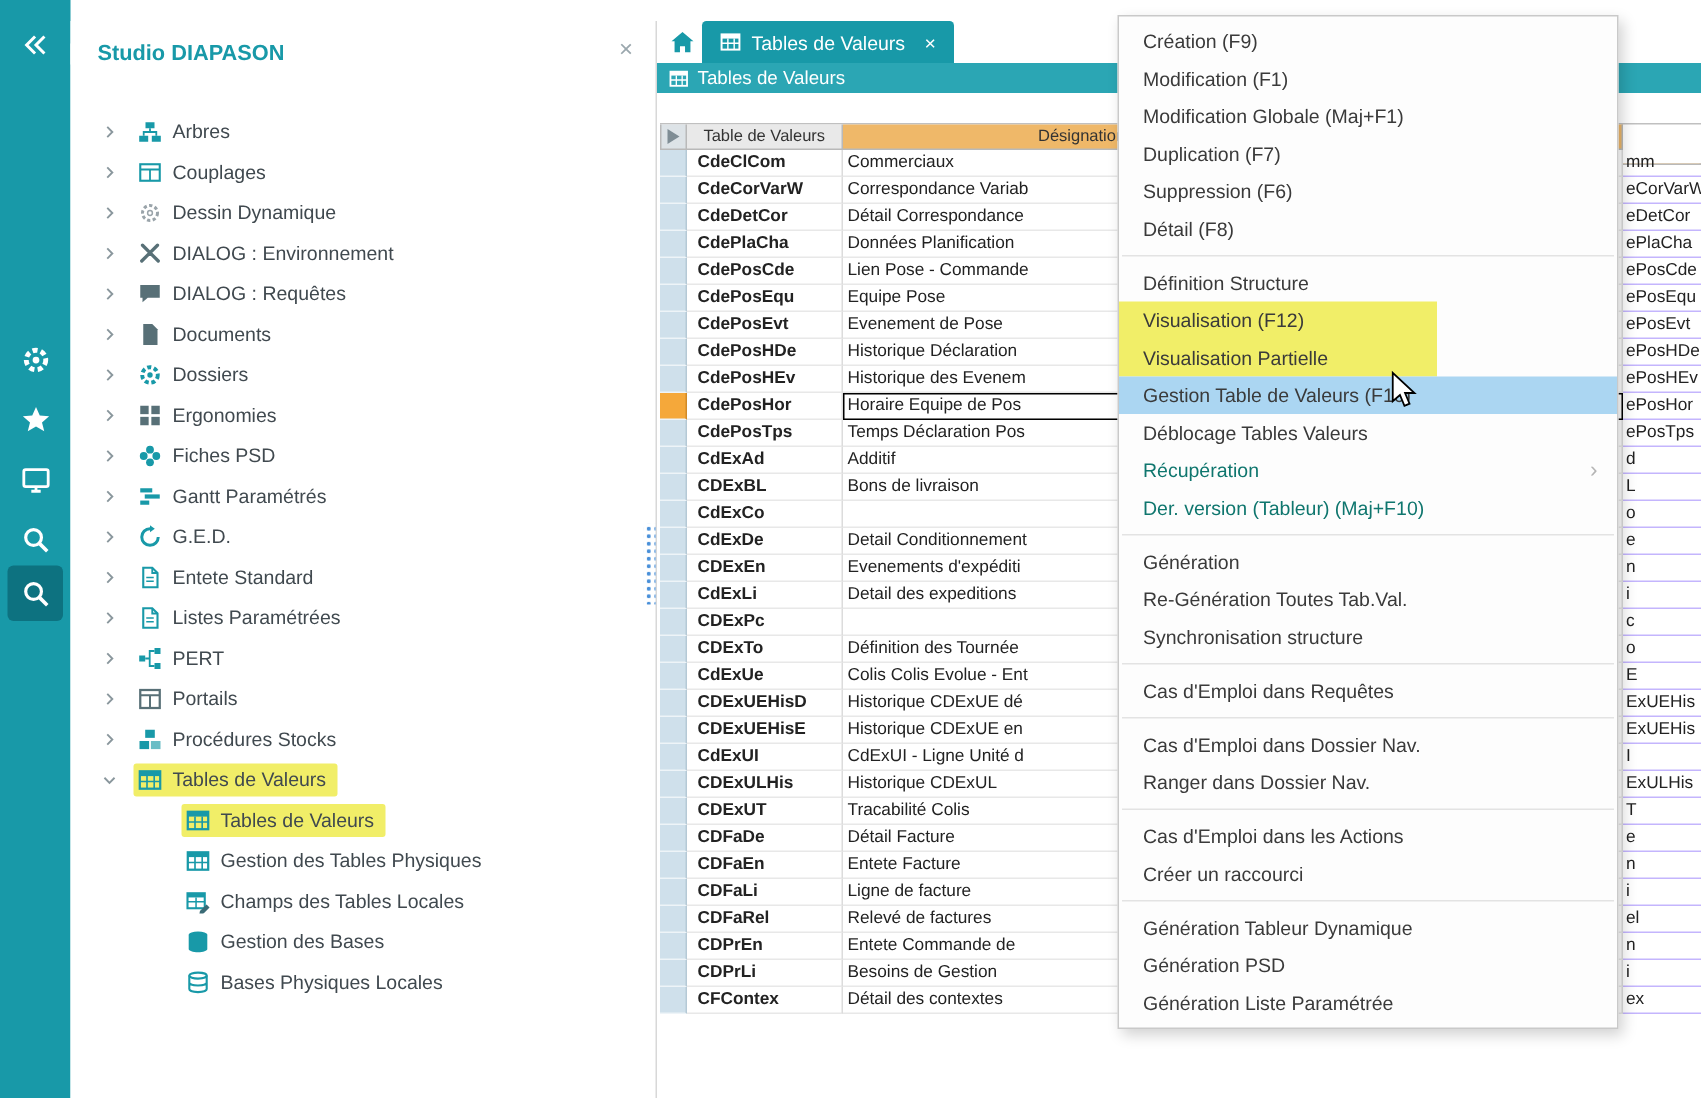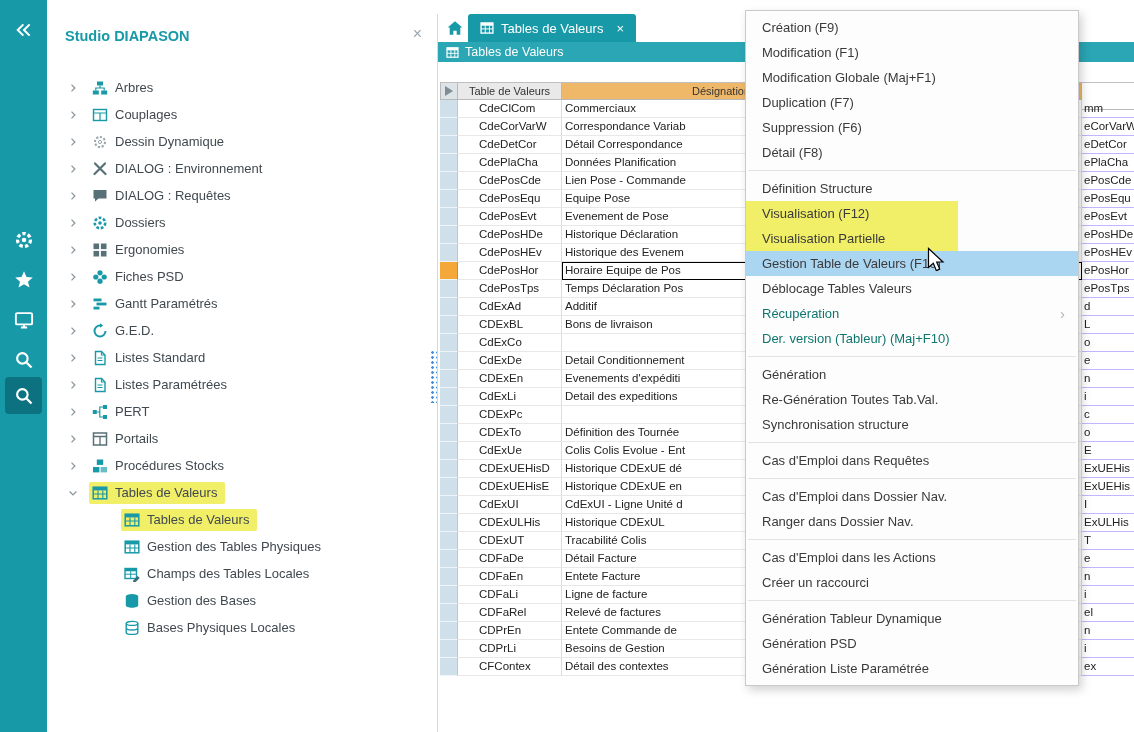--- a/index.html
+++ b/index.html
@@ -65,21 +65,21 @@
     display:flex;align-items:center;justify-content:center;overflow:hidden;white-space:nowrap;}
   .gh.corner{width:18px;background:#dde3e7;border-left-width:1px;}
   .tri{width:0;height:0;border-left:8px solid #7f8d95;border-top:5px solid transparent;border-bottom:5px solid transparent;}
   .gh.nm{width:104px;}
   .gh.ds{width:520px;justify-content:flex-start;padding-left:130px;}
   .gh.as{flex:1;justify-content:flex-start;padding-left:2px;margin-top:26px;}
   .gh.tan{background:var(--header-tan);}
   .trow{display:flex;height:18px;background:#fff;}
   .c{display:block;line-height:17px;font-size:11.5px;color:#222;white-space:nowrap;overflow:hidden;}
   .c.ind{width:18px;background:var(--indicator-blue);border-right:1px solid #b5c9d6;border-bottom:1px solid #eef4f8;}
-  .c.nm{width:104px;padding:0 21px;border-right:1px solid #dcdcdc;border-bottom:1px solid #e8e8e8;}
+  .c.nm{width:104px;padding:0 7px;border-right:1px solid #dcdcdc;border-bottom:1px solid #e8e8e8;font-weight:bold;}
   .c.ds{width:520px;padding:0 3px;border-right:1px solid #dcdcdc;border-bottom:1px solid #e8e8e8;}
   .c.as{flex:1;padding:0 2px;border-bottom:1px solid #c4b5fd;}
   .trow.sel .ind{background:var(--selected-orange);border-right-color:#d18a27;}
   .c.ds.focus{outline:1.5px solid #000;outline-offset:-1.5px;}
 
   
   .ctxmenu{position:absolute;left:745px;top:10px;width:334px;background:#fdfdfd;border:1px solid #c9c9c9;
     box-shadow:3px 4px 9px rgba(0,0,0,.18);padding:4px 0;z-index:10;}
   .mi{height:25px;line-height:25px;padding:0 28px 0 16px;font-size:13px;color:#3a3a3a;white-space:nowrap;position:relative;}
   .mi.yellow{background:linear-gradient(to right,var(--highlight-yellow) 0 212px,transparent 212px);}
@@ -224,20 +224,35 @@
             <span class="tlab">DIALOG : Requêtes</span>
           </span>
         </div>
         <div class="titem lvl0">
           <span class="exp">
             <svg viewBox="0 0 16 16">
               <path d="M6 3.5L10.5 8 6 12.5" fill="none" stroke="currentColor" stroke-width="1.7"></path>
             </svg>
           </span>
           <span class="hlw">
+            <span class="ic ic-dark">
+              <svg viewBox="0 0 16 16">
+                <path d="M3.5 1h6l3.5 3.5V15h-9.5z" fill="currentColor"></path>
+              </svg>
+            </span>
+            <span class="tlab">Documents</span>
+          </span>
+        </div>
+        <div class="titem lvl0">
+          <span class="exp">
+            <svg viewBox="0 0 16 16">
+              <path d="M6 3.5L10.5 8 6 12.5" fill="none" stroke="currentColor" stroke-width="1.7"></path>
+            </svg>
+          </span>
+          <span class="hlw">
             <span class="ic ">
               <svg viewBox="0 0 16 16">
                 <circle cx="8" cy="8" r="5.2" fill="none" stroke="currentColor" stroke-width="2.6" stroke-dasharray="2.7 1.8"></circle>
                 <circle cx="8" cy="8" r="1.8" fill="currentColor"></circle>
               </svg>
             </span>
             <span class="tlab">Dossiers</span>
           </span>
         </div>
         <div class="titem lvl0">
@@ -316,21 +331,21 @@
             </svg>
           </span>
           <span class="hlw">
             <span class="ic ">
               <svg viewBox="0 0 16 16">
                 <path d="M3.5 1.5h6L13 5v9.5H3.5z" fill="none" stroke="currentColor" stroke-width="1.4"></path>
                 <path d="M9.5 1.5V5H13" fill="none" stroke="currentColor" stroke-width="1.2"></path>
                 <path d="M5.5 8h5M5.5 10.5h5" stroke="currentColor" stroke-width="1"></path>
               </svg>
             </span>
-            <span class="tlab">Listes Standard</span>
+            <span class="tlab">Entete Standard</span>
           </span>
         </div>
         <div class="titem lvl0">
           <span class="exp">
             <svg viewBox="0 0 16 16">
               <path d="M6 3.5L10.5 8 6 12.5" fill="none" stroke="currentColor" stroke-width="1.7"></path>
             </svg>
           </span>
           <span class="hlw">
             <span class="ic ">

